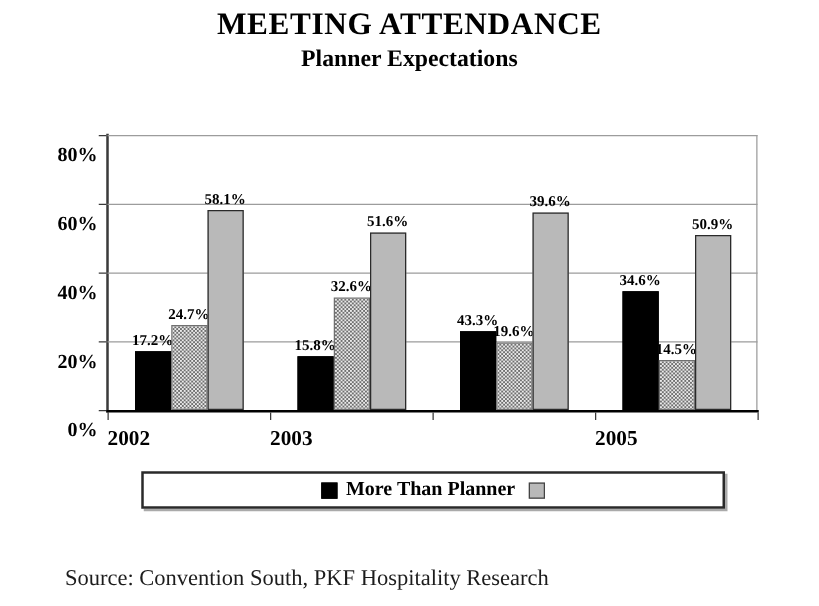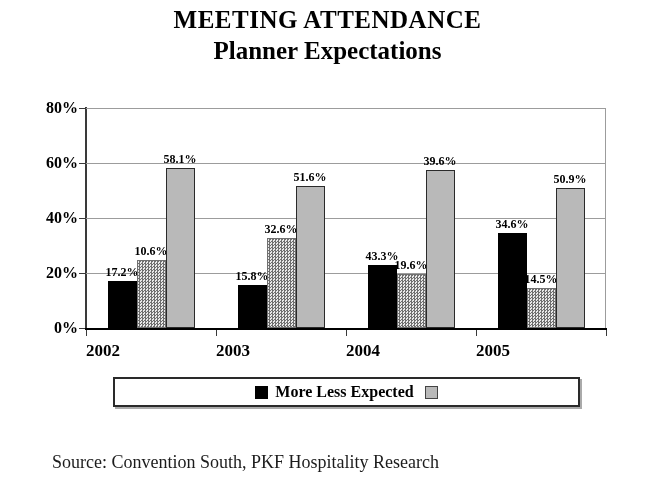--- a/index.html
+++ b/index.html
@@ -6,34 +6,34 @@
   .canvas {
     position:relative; width:655px; height:485px; background:#ffffff;
     font-family:"Liberation Serif", serif; overflow:hidden;
   }
   .chart-title {
     position:absolute; left:0; top:6px; width:655px; text-align:center;
     font-size:25px; font-weight:bold; color:#000; letter-spacing:0.5px;
   }
   .chart-subtitle {
     position:absolute; left:0; top:37px; width:655px; text-align:center;
-    font-size:25px; font-weight:bold; color:#000;
+    font-size:19px; font-weight:bold; color:#000;
   }
   .plot {
     position:absolute; left:86px; top:108px; width:520px; height:220px;
   }
   .gridline { position:absolute; left:0; width:520px; height:1px; background:#9c9c9c; }
   .axis-y { position:absolute; left:85px; top:107px; width:2px; height:223px; background:#3a3a3a; }
   .axis-right { position:absolute; left:605px; top:108px; width:1px; height:220px; background:#9c9c9c; }
   .axis-x { position:absolute; left:85px; top:328px; width:522px; height:2px; background:#000; }
   .ytick { position:absolute; width:6px; height:1px; background:#3a3a3a; left:-7px; }
   .xtick { position:absolute; width:1px; height:6px; background:#3a3a3a; top:330px; }
   .ylabel {
     position:absolute; width:44px; left:34px; height:18px; line-height:18px;
-    text-align:right; font-size:16px; font-weight:bold; color:#000;
+    text-align:right; font-size:16px; font-weight:bold; color:#000;margin-top:17px;
   }
   .xlabel {
     position:absolute; top:341px; width:130px; 
     font-size:17px; font-weight:bold; color:#000;
   }
   .bar { position:absolute; box-sizing:border-box; }
   .bar.s0 { background:#000000; border:1px solid #000000; }
   .bar.s1 {
     background:repeating-conic-gradient(#6f6f6f 0% 25%, #e9e9e9 0% 50%) top left / 3px 3px;
     border:1px solid #707070;
@@ -88,47 +88,46 @@
       <div class="xtick" style="left: 86px;"></div>
       <div class="xtick" style="left: 216px;"></div>
       <div class="xtick" style="left: 346px;"></div>
       <div class="xtick" style="left: 476px;"></div>
       <div class="xtick" style="left: 606px;"></div>
     </div>
 
   <div class="legend" id="legend">
       <div class="legend-item">
         <div class="swatch s0"></div>
-        <div class="legend-label">More Less Expected</div>
+        <div class="legend-label">More Than Planner</div>
       </div>
       <div class="legend-item">
         <div class="swatch s2"></div>
       </div>
     </div>
 
   <div class="source-note">Source: Convention South, PKF Hospitality Research</div>
 <div class="ylabel" style="top: 319px;">0%</div>
     <div class="ylabel" style="top: 264px;">20%</div>
     <div class="ylabel" style="top: 209px;">40%</div>
     <div class="ylabel" style="top: 154px;">60%</div>
     <div class="ylabel" style="top: 99px;">80%</div>
     <div class="xlabel" style="left: 86px;">2002</div>
     <div class="xlabel" style="left: 216px;">2003</div>
-    <div class="xlabel" style="left: 346px;">2004</div>
     <div class="xlabel" style="left: 476px;">2005</div>
     <div class="bar s0" style="left: 107.5px; width: 29px; top: 280.7px; height: 47.3px;"></div>
     <div class="bar-label" style="left: 122px; top: 264.7px;">17.2%</div>
     <div class="bar s0" style="left: 237.5px; width: 29px; top: 284.55px; height: 43.45px;"></div>
     <div class="bar-label" style="left: 252px; top: 268.55px;">15.8%</div>
     <div class="bar s0" style="left: 367.5px; width: 29px; top: 265.3px; height: 62.7px;"></div>
     <div class="bar-label" style="left: 382px; top: 249.3px;">43.3%</div>
     <div class="bar s0" style="left: 497.5px; width: 29px; top: 232.85px; height: 95.15px;"></div>
     <div class="bar-label" style="left: 512px; top: 216.85px;">34.6%</div>
     <div class="bar s1" style="left: 136.5px; width: 29px; top: 260.075px; height: 67.925px;"></div>
-    <div class="bar-label" style="left: 151px; top: 244.075px;">10.6%</div>
+    <div class="bar-label" style="left: 151px; top: 244.075px;">24.7%</div>
     <div class="bar s1" style="left: 266.5px; width: 29px; top: 238.35px; height: 89.65px;"></div>
     <div class="bar-label" style="left: 281px; top: 222.35px;">32.6%</div>
     <div class="bar s1" style="left: 396.5px; width: 29px; top: 274.1px; height: 53.9px;"></div>
     <div class="bar-label" style="left: 411px; top: 258.1px;">19.6%</div>
     <div class="bar s1" style="left: 526.5px; width: 29px; top: 288.125px; height: 39.875px;"></div>
     <div class="bar-label" style="left: 541px; top: 272.125px;">14.5%</div>
     <div class="bar s2" style="left: 165.5px; width: 29px; top: 168.225px; height: 159.775px;"></div>
     <div class="bar-label" style="left: 180px; top: 152.225px;">58.1%</div>
     <div class="bar s2" style="left: 295.5px; width: 29px; top: 186.1px; height: 141.9px;"></div>
     <div class="bar-label" style="left: 310px; top: 170.1px;">51.6%</div>

